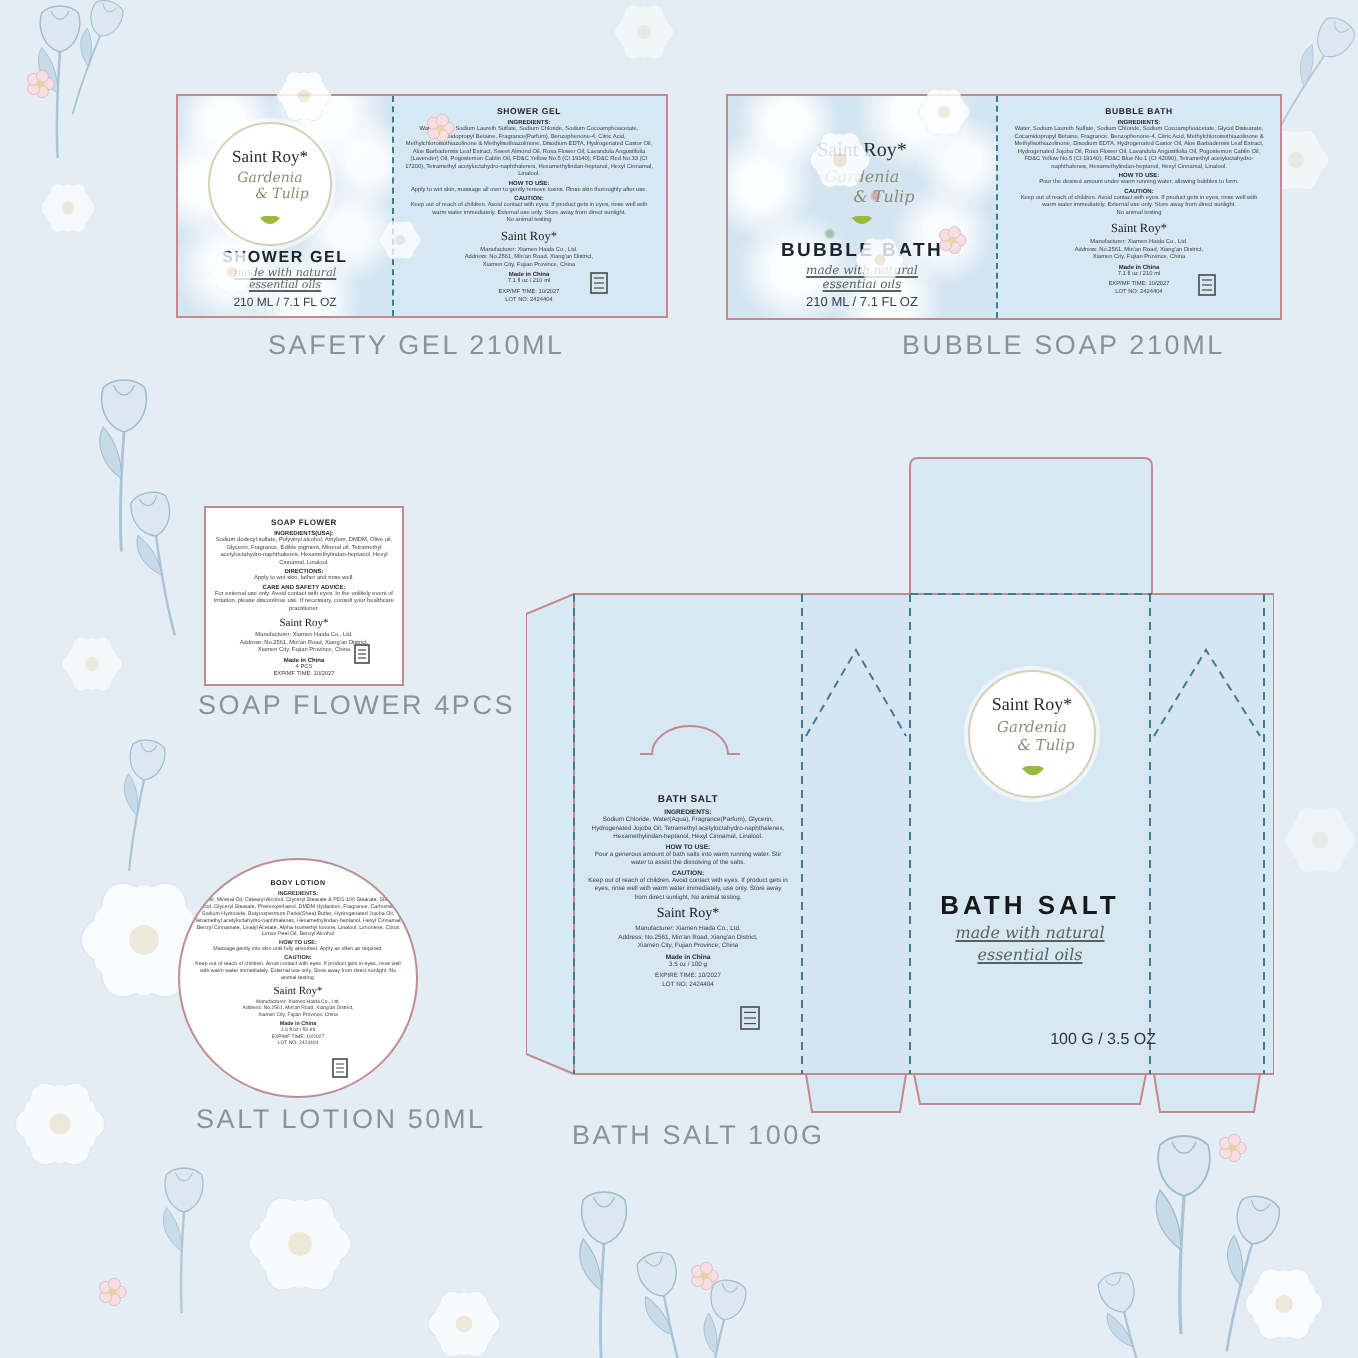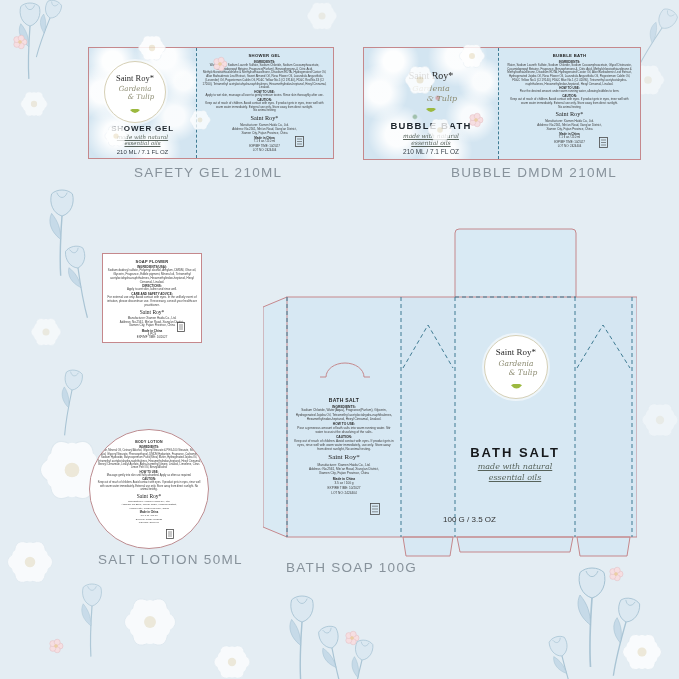--- a/index.html
+++ b/index.html
@@ -209,21 +209,21 @@
         <div class="m-p">LOT NO: 2424404</div>
       </div>
       <svg class="cert" style="left:100px;top:89px;" width="9" height="11">
         <rect x="0.5" y="0.5" width="8" height="10" fill="none" stroke="#4a4a4a" stroke-width="0.8"></rect>
         <line x1="2" y1="3" x2="7" y2="3" stroke="#4a4a4a" stroke-width="0.6"></line>
         <line x1="2" y1="5.5" x2="7" y2="5.5" stroke="#4a4a4a" stroke-width="0.6"></line>
         <line x1="2" y1="8" x2="7" y2="8" stroke="#4a4a4a" stroke-width="0.6"></line>
       </svg>
     </div>
   </div>
-  <div class="caption" style="left:451px;top:165px;">BUBBLE DMDM 210ML</div>
+  <div class="caption" style="left:451px;top:165px;">BUBBLE SOAP 210ML</div>
 
   <div class="soap-label" style="left:102px;top:253px;width:98px;height:88px;">
     <div class="micro" style="left:3px;top:5px;width:184px;height:158px;">
       <div class="m-title" style="font-size:8px;">SOAP FLOWER</div>
       <div class="m-h">INGREDIENTS(USA):</div>
       <div class="m-p">Sodium dodecyl sulfate, Polyvinyl alcohol, Amylum, DMDM, Olive oil, Glycerin, Fragrance, Edible pigment, Mineral oil, Tetramethyl acetyloctahydro-naphthalenes, Hexamethylindan-heptanol, Hexyl Cinnamal, Linalool.</div>
       <div class="m-h">DIRECTIONS:</div>
       <div class="m-p">Apply to wet skin, lather and rinse well.</div>
       <div class="m-h">CARE AND SAFETY ADVICE:</div>
       <div class="m-p">For external use only. Avoid contact with eyes. In the unlikely event of irritation, please discontinue use. If necessary, consult your healthcare practitioner.</div>
@@ -236,20 +236,21 @@
       <div class="m-p">EXP/MF TIME: 10/2027</div>
 
     </div>
     <svg class="cert" style="left:74px;top:68px;" width="8" height="10">
       <rect x="0.5" y="0.5" width="7" height="9" fill="none" stroke="#4a4a4a" stroke-width="0.8"></rect>
       <line x1="2" y1="3" x2="6" y2="3" stroke="#4a4a4a" stroke-width="0.6"></line>
       <line x1="2" y1="5" x2="6" y2="5" stroke="#4a4a4a" stroke-width="0.6"></line>
       <line x1="2" y1="7" x2="6" y2="7" stroke="#4a4a4a" stroke-width="0.6"></line>
     </svg>
   </div>
+  <div class="caption" style="left:99px;top:345px;">SOAP FLOWER 4PCS</div>
 
   <div class="circle-label" style="left:89px;top:429px;width:118px;height:118px;">
     <div class="micro" style="left:7px;top:10px;width:208px;height:200px;">
       <div class="m-title" style="font-size:7px;">BODY LOTION</div>
       <div class="m-h" style="font-size:5.6px;">INGREDIENTS:</div>
       <div class="m-p" style="font-size:5.3px;">Water, Mineral Oil, Cetearyl Alcohol, Glyceryl Stearate &amp; PEG-100 Stearate, Stearic Acid, Glyceryl Stearate, Phenoxyethanol, DMDM Hydantoin, Fragrance, Carbomer, Sodium Hydroxide, Butyrospermum Parkii(Shea) Butter, Hydrogenated Jojoba Oil, Tetramethyl acetyloctahydro-naphthalenes, Hexamethylindan-heptanol, Hexyl Cinnamal, Benzyl Cinnamate, Linalyl Acetate, Alpha-Isomethyl Ionone, Linalool, Limonene, Citrus Limon Peel Oil, Benzyl Alcohol</div>
       <div class="m-h" style="font-size:5.6px;">HOW TO USE:</div>
       <div class="m-p" style="font-size:5.3px;">Massage gently into skin until fully absorbed. Apply as often as required.</div>
       <div class="m-h" style="font-size:5.6px;">CAUTION:</div>
       <div class="m-p" style="font-size:5.3px;">Keep out of reach of children. Avoid contact with eyes. If product gets in eyes, rinse well with warm water immediately. External use only. Store away from direct sunlight. No animal testing.</div>
@@ -324,23 +325,23 @@
       <div class="b-name" style="font-size:9px;margin-top:11px;">Saint Roy*</div>
       <div class="script scent" style="font-size:7.5px;margin-top:2px;">Gardenia</div>
       <div class="script scent" style="font-size:7.5px;margin-left:14px;">&amp; Tulip</div>
       <svg width="11" height="7" style="margin-top:2px;">
           <path d="M0,1.2 Q5.5,-2.2 11,1.2 Q5.5,8 0,1.2z" fill="#9cb93f"></path>
         </svg>
     </div>
     <div style="position:absolute;left:192px;top:218px;width:120px;text-align:center;font-weight:bold;font-size:13px;letter-spacing:2px;color:#16191c;">BATH SALT</div>
     <div class="script tag" style="position:absolute;left:192px;top:235px;width:120px;text-align:center;font-size:8px;">made with natural</div>
     <div class="script tag" style="position:absolute;left:192px;top:246px;width:120px;text-align:center;font-size:8px;">essential oils</div>
-    <div style="position:absolute;left:180px;top:288px;width:120px;text-align:left;font-size:8px;color:#333;">100 G / 3.5 OZ</div>
-  </div>
-  <div class="caption" style="left:286px;top:560px;">BATH SOAP  100G</div>
+    <div style="position:absolute;left:195px;top:288px;width:120px;text-align:right;font-size:8px;color:#333;">100 G / 3.5 OZ</div>
+  </div>
+  <div class="caption" style="left:286px;top:560px;">BATH SALT  100G</div>
 
   <svg class="fg" width="679" height="679" viewBox="0 0 679 679">
     <use href="#bloom" transform="translate(152,48) scale(0.9)" opacity="0.9"></use>
     <use href="#bloom" transform="translate(116,136) scale(0.75)" opacity="0.85"></use>
     <use href="#bloom" transform="translate(200,120) scale(0.7)" opacity="0.8"></use>
     <use href="#bloom" transform="translate(420,80) scale(1)" opacity="0.9"></use>
     <use href="#bloom" transform="translate(472,56) scale(0.85)" opacity="0.88"></use>
     <use href="#bloom" transform="translate(440,130) scale(0.8)" opacity="0.85"></use>
     <use href="#blossom" transform="translate(220,64)"></use>
     <use href="#blossom" transform="translate(476,120)"></use>

